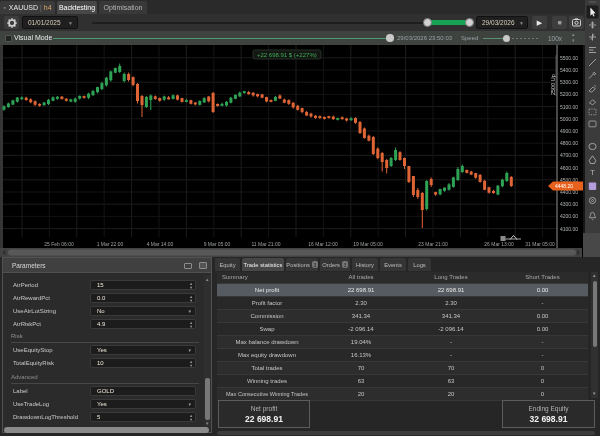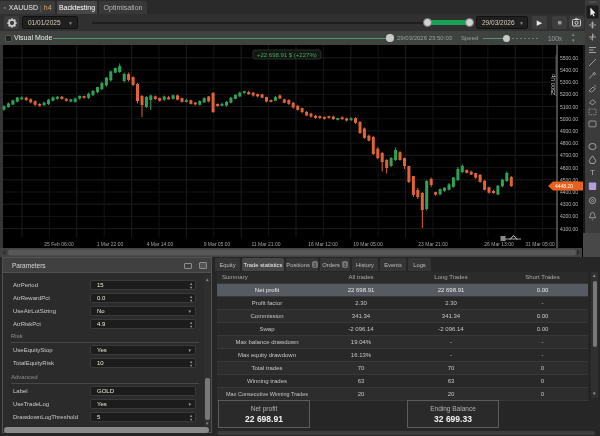--- a/index.html
+++ b/index.html
@@ -576,20 +576,20 @@
 
     <div class="abs" style="left:376px;top:15px;width:7px;height:126px;background:#303030"></div>
     <div class="abs" style="left:377px;top:16px;font-size:4.5px;color:#999">▲</div>
     <div class="abs" style="left:377.5px;top:24px;width:4px;height:66px;background:#787878;border-radius:2px"></div>
     <div class="abs" style="left:377px;top:134px;font-size:4.5px;color:#999">▼</div>
 
     <div class="sbox" style="left:3px;width:92px">
         <div class="l">Net profit</div>
         <div class="v">22 698.91</div>
       </div>
-    <div class="sbox" style="left:192px;width:92px">
-        <div class="l">Ending Balance</div>
-        <div class="v">32 699.33</div>
+    <div class="sbox" style="left:287px;width:93px">
+        <div class="l">Ending Equity</div>
+        <div class="v">32 698.91</div>
       </div>
 
     <div class="abs" style="left:2px;top:174px;width:378px;height:4px;background:#3c3c3c;border-radius:2px"></div>
   </div>
 </div>
 
 </body></html>

